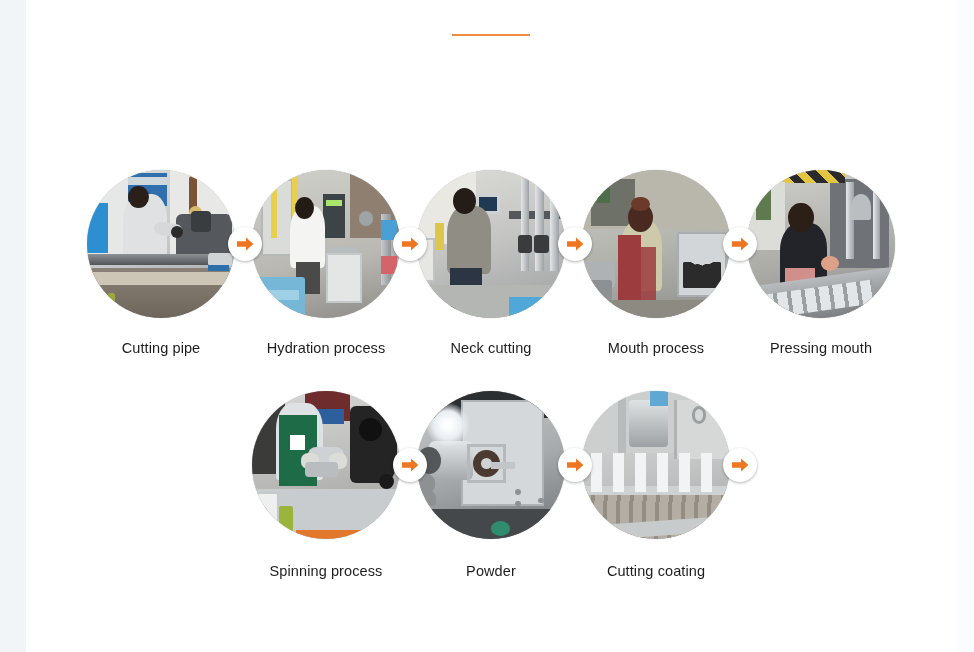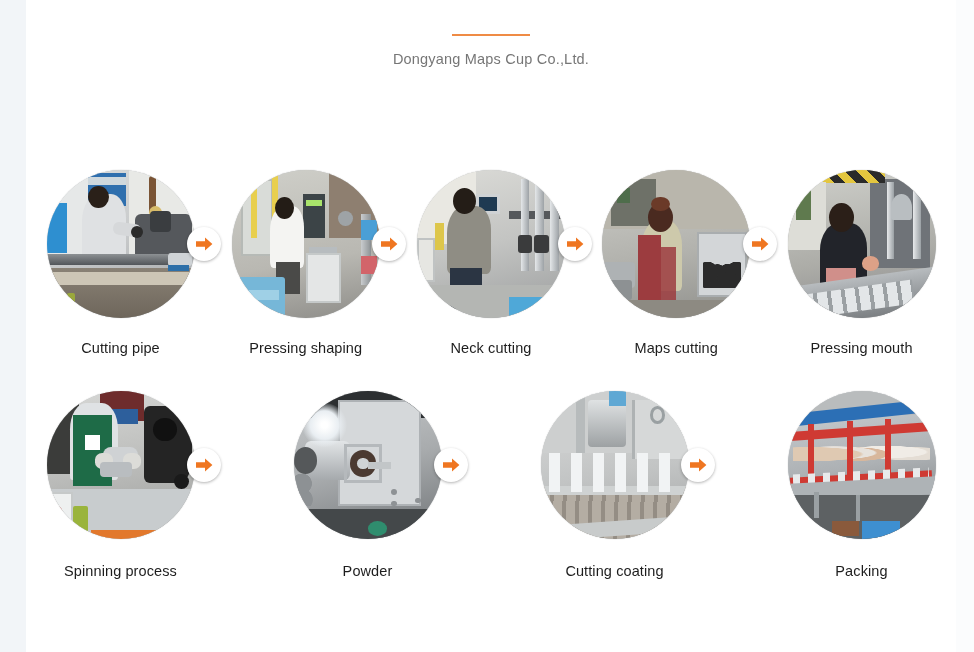--- a/index.html
+++ b/index.html
@@ -42,21 +42,21 @@
     font-size: 14.5px;
     color: #767676;
     letter-spacing: 0.2px;
   }
 
   
   .row {
     position: absolute;
     left: 0; width: 930px;
     display: flex;
-    justify-content: space-between;
+    justify-content: center;
     padding: 0 12px;
   }
   .row-1 { top: 170px; }
   .row-2 { top: 391px; }
 
   .step {
     position: relative;
     width: 165px;
     display: flex;
     flex-direction: column;
@@ -300,21 +300,20 @@
   .p10 .brown { position:absolute; left:30%; bottom:2%; width:18%; height:10%; background:#8a5a3c; }
 </style>
 </head>
 <body>
 
 <div class="page">
   <div class="canvas">
 
     <div class="header">
       <div class="divider"></div>
-      <div class="subtitle">Dongyang Maps Cup Co.,Ltd.</div>
     </div>
 
     <div class="row row-1">
 
       <div class="step">
         <div class="photo p1">
           <div class="scene">
             <div class="bg"></div>
               <div class="wallL"></div>
               <div class="blue"></div>
@@ -366,21 +365,21 @@
             <div class="rack"></div>
               <div class="crate"></div>
               <div class="crate2"></div>
           </div>
         </div>
         <div class="arrow">
           <svg width="20" height="20" viewBox="0 0 20 20" aria-hidden="true">
             <path d="M2 7.2 h9 V3.4 L18.4 10 11 16.6 V12.8 H2 Z" fill="#ef7621"></path>
           </svg>
         </div>
-        <div class="caption">Pressing shaping</div>
+        <div class="caption">Hydration process</div>
       </div>
 
       <div class="step">
         <div class="photo p3">
           <div class="scene">
             <div class="bg"></div>
               <div class="wall"></div>
               <div class="bar"></div>
             <div class="col1"></div>
               <div class="col2"></div>
@@ -422,21 +421,21 @@
               <div class="pan"></div>
             <div class="pan2"></div>
               <div class="floor"></div>
           </div>
         </div>
         <div class="arrow">
           <svg width="20" height="20" viewBox="0 0 20 20" aria-hidden="true">
             <path d="M2 7.2 h9 V3.4 L18.4 10 11 16.6 V12.8 H2 Z" fill="#ef7621"></path>
           </svg>
         </div>
-        <div class="caption">Maps cutting</div>
+        <div class="caption">Mouth process</div>
       </div>
 
       <div class="step">
         <div class="photo p5">
           <div class="scene">
             <div class="bg"></div>
               <div class="mach"></div>
               <div class="ytop"></div>
             <div class="rod1"></div>
               <div class="rod2"></div>
@@ -538,40 +537,17 @@
           </div>
         </div>
         <div class="arrow">
           <svg width="20" height="20" viewBox="0 0 20 20" aria-hidden="true">
             <path d="M2 7.2 h9 V3.4 L18.4 10 11 16.6 V12.8 H2 Z" fill="#ef7621"></path>
           </svg>
         </div>
         <div class="caption">Cutting coating</div>
       </div>
 
-      <div class="step">
-        <div class="photo p10">
-          <div class="scene">
-            <div class="bg"></div>
-              <div class="ceil"></div>
-              <div class="blueB"></div>
-            <div class="shelf"></div>
-              <div class="people"></div>
-              <div class="post1"></div>
-            <div class="post2"></div>
-              <div class="post3"></div>
-              <div class="shelf2"></div>
-            <div class="cups"></div>
-              <div class="bench"></div>
-              <div class="floor"></div>
-            <div class="leg1"></div>
-              <div class="leg2"></div>
-              <div class="brown"></div>
-            <div class="blueBag"></div>
-          </div>
-        </div>
-        <div class="caption">Packing</div>
-      </div>
 
     </div>
 
   </div>
 </div>
 
 </body></html>

